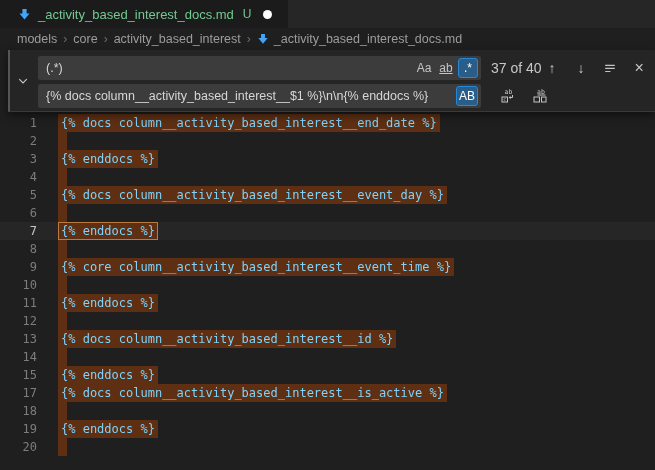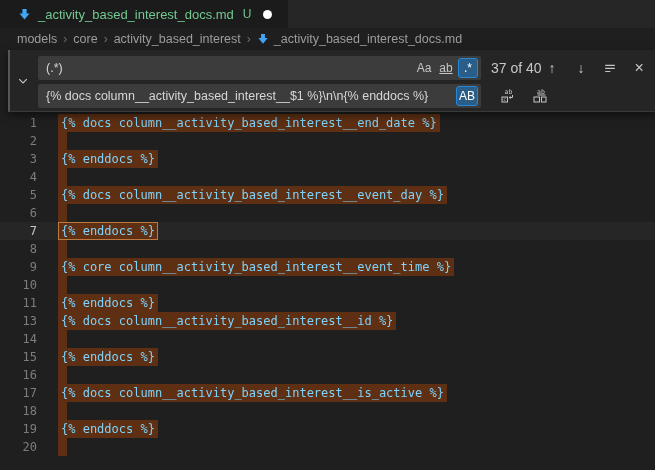--- a/index.html
+++ b/index.html
@@ -189,36 +189,36 @@
       </div>
       <div class="code-line">
         <div class="ln">10</div>
         <div class="lt"><span class="hl sliver"></span></div>
       </div>
       <div class="code-line">
         <div class="ln">11</div>
         <div class="lt"><span class="hl">{% enddocs %}</span></div>
       </div>
       <div class="code-line">
+        <div class="ln">12</div>
+        <div class="lt"><span class="hl sliver"></span></div>
+      </div>
+      <div class="code-line">
         <div class="ln">13</div>
         <div class="lt"><span class="hl">{% docs column__activity_based_interest__id %}</span></div>
       </div>
       <div class="code-line">
         <div class="ln">14</div>
         <div class="lt"><span class="hl sliver"></span></div>
       </div>
       <div class="code-line">
         <div class="ln">15</div>
         <div class="lt"><span class="hl">{% enddocs %}</span></div>
       </div>
       <div class="code-line">
-        <div class="ln">16</div>
-        <div class="lt"><span class="hl sliver"></span></div>
-      </div>
-      <div class="code-line">
         <div class="ln">17</div>
         <div class="lt"><span class="hl">{% docs column__activity_based_interest__is_active %}</span></div>
       </div>
       <div class="code-line">
         <div class="ln">18</div>
         <div class="lt"><span class="hl sliver"></span></div>
       </div>
       <div class="code-line">
         <div class="ln">19</div>
         <div class="lt"><span class="hl">{% enddocs %}</span></div>

